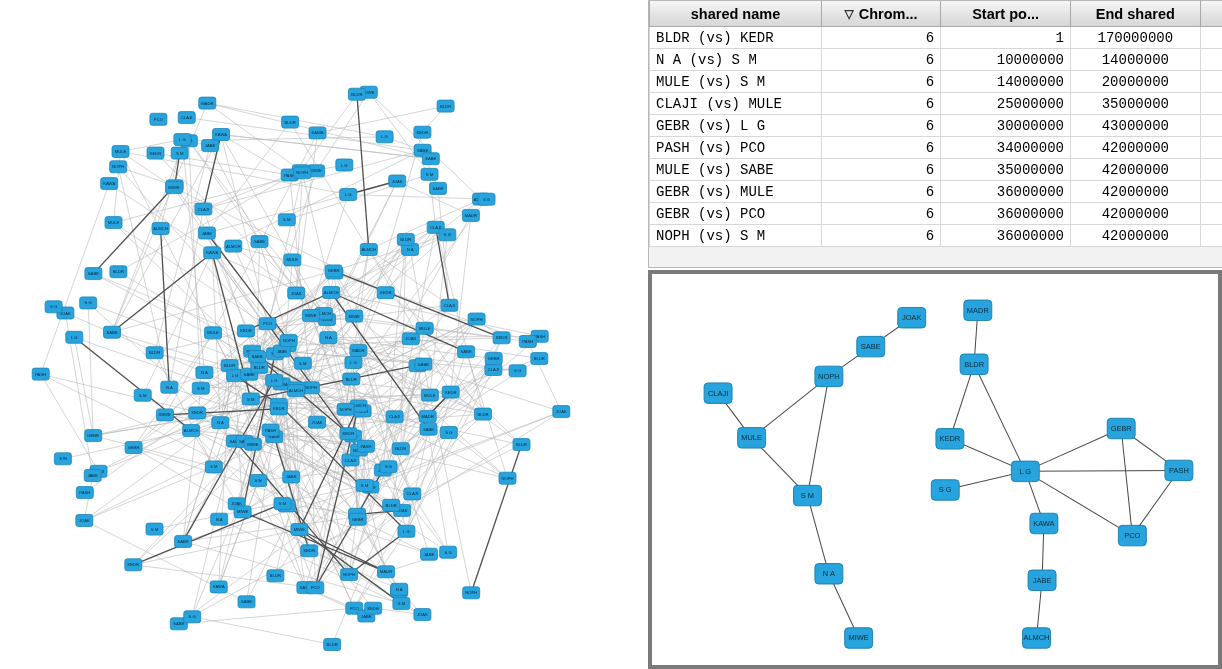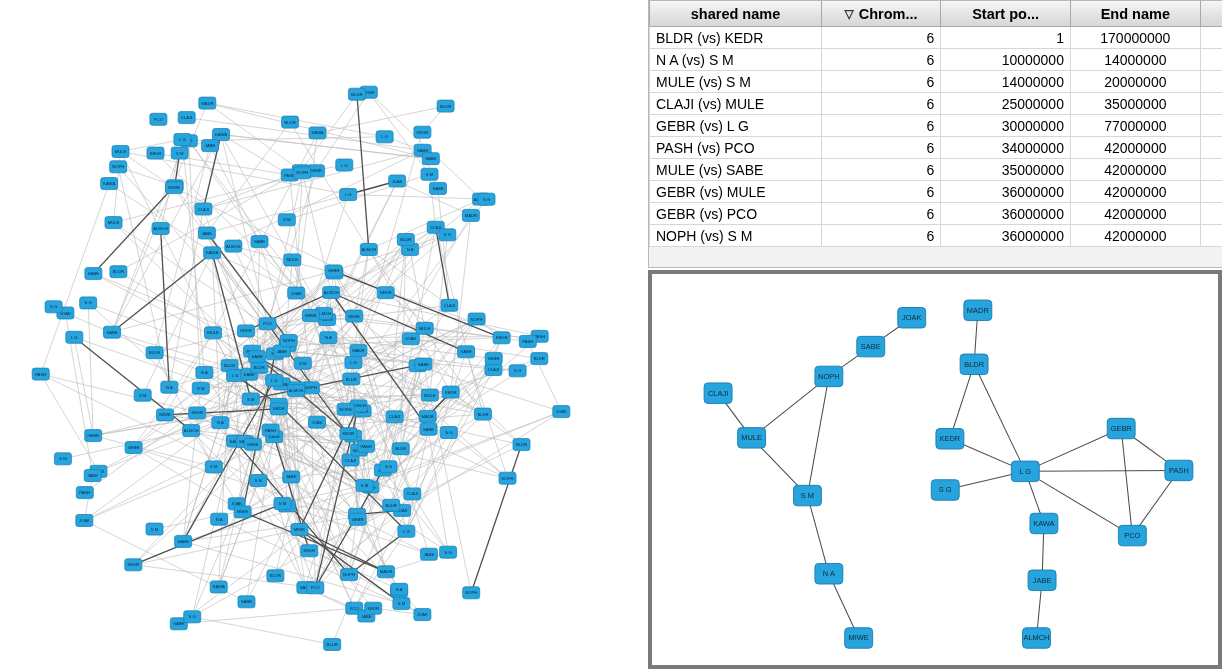--- a/index.html
+++ b/index.html
@@ -57,20 +57,21 @@
     font-size: 14.5px;
   }
   #data-table td {
     background: #ffffff;
     border: 1px solid #d7d7d7;
     height: 21px;
     padding: 0 6px;
     white-space: nowrap;
     overflow: hidden;
     font-size: 14px;
+    font-family: Liberation Mono, monospace;
   }
   .col-name { width: 150px; text-align: left; }
   .col-chrom { width: 100px; text-align: right; }
   .col-start { width: 110px; text-align: right; }
   .col-end { width: 110px; text-align: center; }
   .col-gen { width: 100px; text-align: right; }
   .filter-glyph {
     display: inline-block;
     margin-right: 5px;
     color: #333;
@@ -1363,21 +1364,21 @@
             <span>Chrom...</span>
           </span>
         </th>
         <th class="col-start">
           <span class="th-inner">
               <span>Start po...</span>
             </span>
         </th>
         <th class="col-end">
           <span class="th-inner">
-              <span>End name</span>
+              <span>End shared</span>
             </span>
         </th>
         <th class="col-gen">
           <span class="th-inner">
               <span>Genetic...</span>
             </span>
         </th>
       </tr>
     </thead>
     <tbody id="table-body">
@@ -1406,21 +1407,21 @@
           <td class="col-name">CLAJI (vs) MULE</td>
           <td class="col-chrom">6</td>
           <td class="col-start">25000000</td>
           <td class="col-end">35000000</td>
           <td class="col-gen">5.9</td>
         </tr>
         <tr>
           <td class="col-name">GEBR (vs) L G</td>
           <td class="col-chrom">6</td>
           <td class="col-start">30000000</td>
-          <td class="col-end">77000000</td>
+          <td class="col-end">43000000</td>
           <td class="col-gen">16.9</td>
         </tr>
         <tr>
           <td class="col-name">PASH (vs) PCO</td>
           <td class="col-chrom">6</td>
           <td class="col-start">34000000</td>
           <td class="col-end">42000000</td>
           <td class="col-gen">11.4</td>
         </tr>
         <tr>

